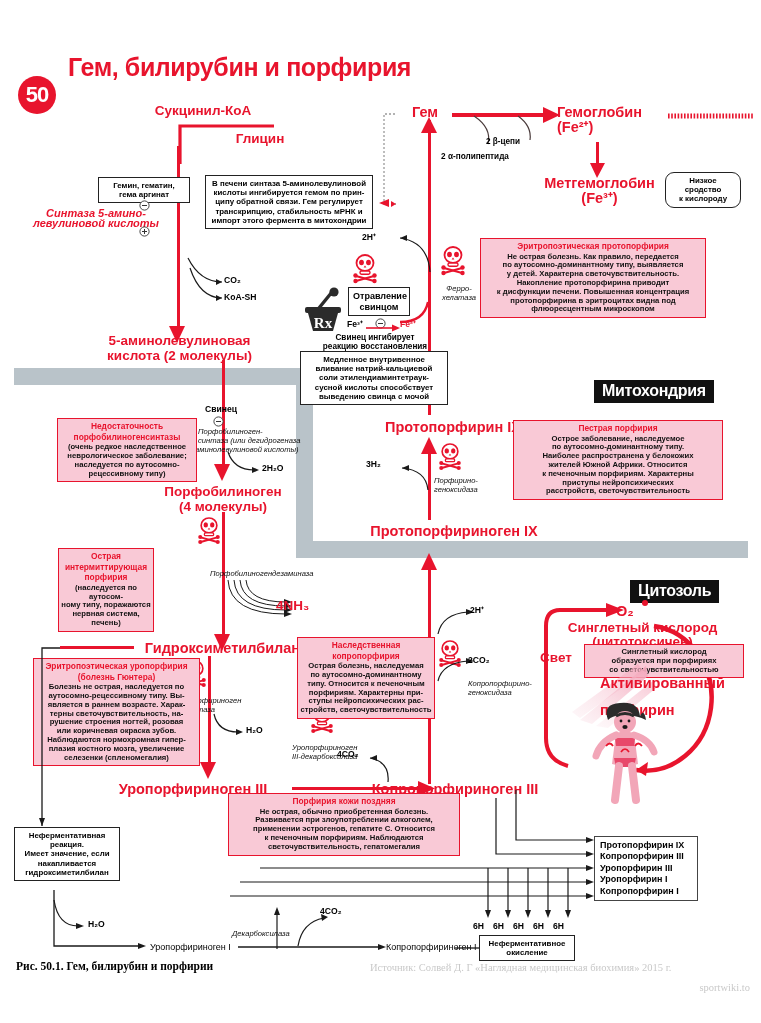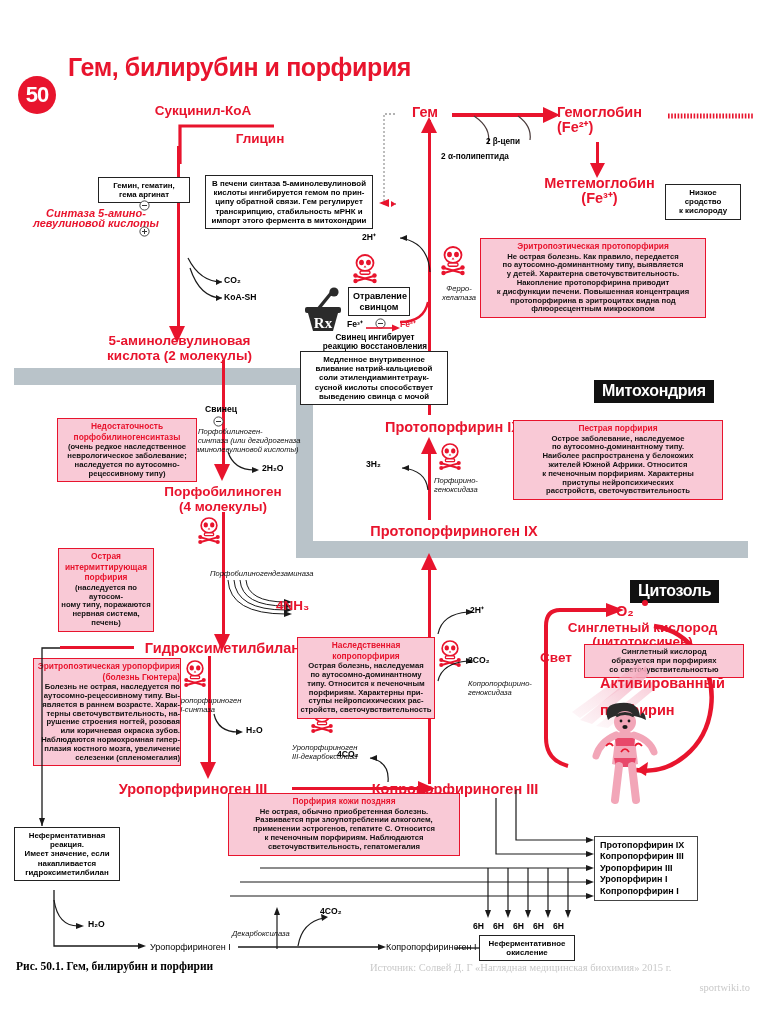--- a/index.html
+++ b/index.html
@@ -114,21 +114,21 @@
   <div class="abs blk-small" style="left:468px;top:137px;width:70px;font-weight:bold;">2 β-цепи</div>
   <div class="abs blk-small" style="left:425px;top:152px;width:100px;font-weight:bold;">2 α-полипептида</div>
 
   <div class="abs rline" style="left:596px;top:142px;width:3.4px;height:26px;"></div>
   <svg class="abs" style="left:589px;top:163px;" width="18" height="16">
     <path d="M1,0 L16,0 L8,15 Z" fill="#e8142d"></path>
   </svg>
   <div class="abs red-mol big" style="left:537px;top:176px;width:125px;">Метгемоглобин</div>
   <div class="abs red-mol big" style="left:537px;top:191px;width:125px;">(Fe³⁺)</div>
 
-  <div class="abs wbox" style="left:665px;top:184px;width:76px;">
+  <div class="abs wbox" style="left:665px;top:172px;width:76px;border-radius:9px;">
     <div>Низкое сродство</div>
     <div>к кислороду</div>
   </div>
 
   <svg class="abs" style="left:380px;top:108px;" width="20" height="100">
     <path d="M15,6 L4,6 L4,96 L16,96" stroke="#9a9a9a" stroke-width="1.3" fill="none" stroke-dasharray="2,2"></path>
     <path d="M16,96 L11,93 L11,99 Z" fill="#e8142d"></path>
   </svg>
   <svg class="abs" style="left:377px;top:197px;" width="14" height="12">
     <path d="M12,2 L2,6 L12,10 Z" fill="#e8142d"></path>
@@ -426,21 +426,21 @@
   </div>
   <div class="abs enz-ital" style="left:176px;top:697px;width:80px;">Уропорфириноген</div>
   <div class="abs enz-ital" style="left:176px;top:706px;width:80px;">III-синтаза</div>
 
   <svg class="abs" style="left:212px;top:712px;" width="36" height="28">
     <path d="M2,2 Q6,20 26,20" stroke="#1a1a1a" stroke-width="1.2" fill="none"></path>
     <path d="M31,20 L24,17 L24,23 Z" fill="#1a1a1a"></path>
   </svg>
   <div class="abs lbl" style="left:246px;top:725px;"><span>H₂O</span></div>
 
-  <div class="abs pbox" style="left:33px;top:658px;width:148px;text-align:right;">
+  <div class="abs pbox" style="left:33px;top:658px;width:167px;">
     <span class="ph">Эритропоэтическая уропорфирия</span>
     <span class="ph">(болезнь Гюнтера)</span>
     <span class="pb">Болезнь не острая, наследуется по</span>
     <span class="pb">аутосомно-рецессивному типу. Вы-</span>
     <span class="pb">является в раннем возрасте. Харак-</span>
     <span class="pb">терны светочувствительность, на-</span>
     <span class="pb">рушение строения ногтей, розовая</span>
     <span class="pb">или коричневая окраска зубов.</span>
     <span class="pb">Наблюдаются нормохромная гипер-</span>
     <span class="pb">плазия костного мозга, увеличение</span>

